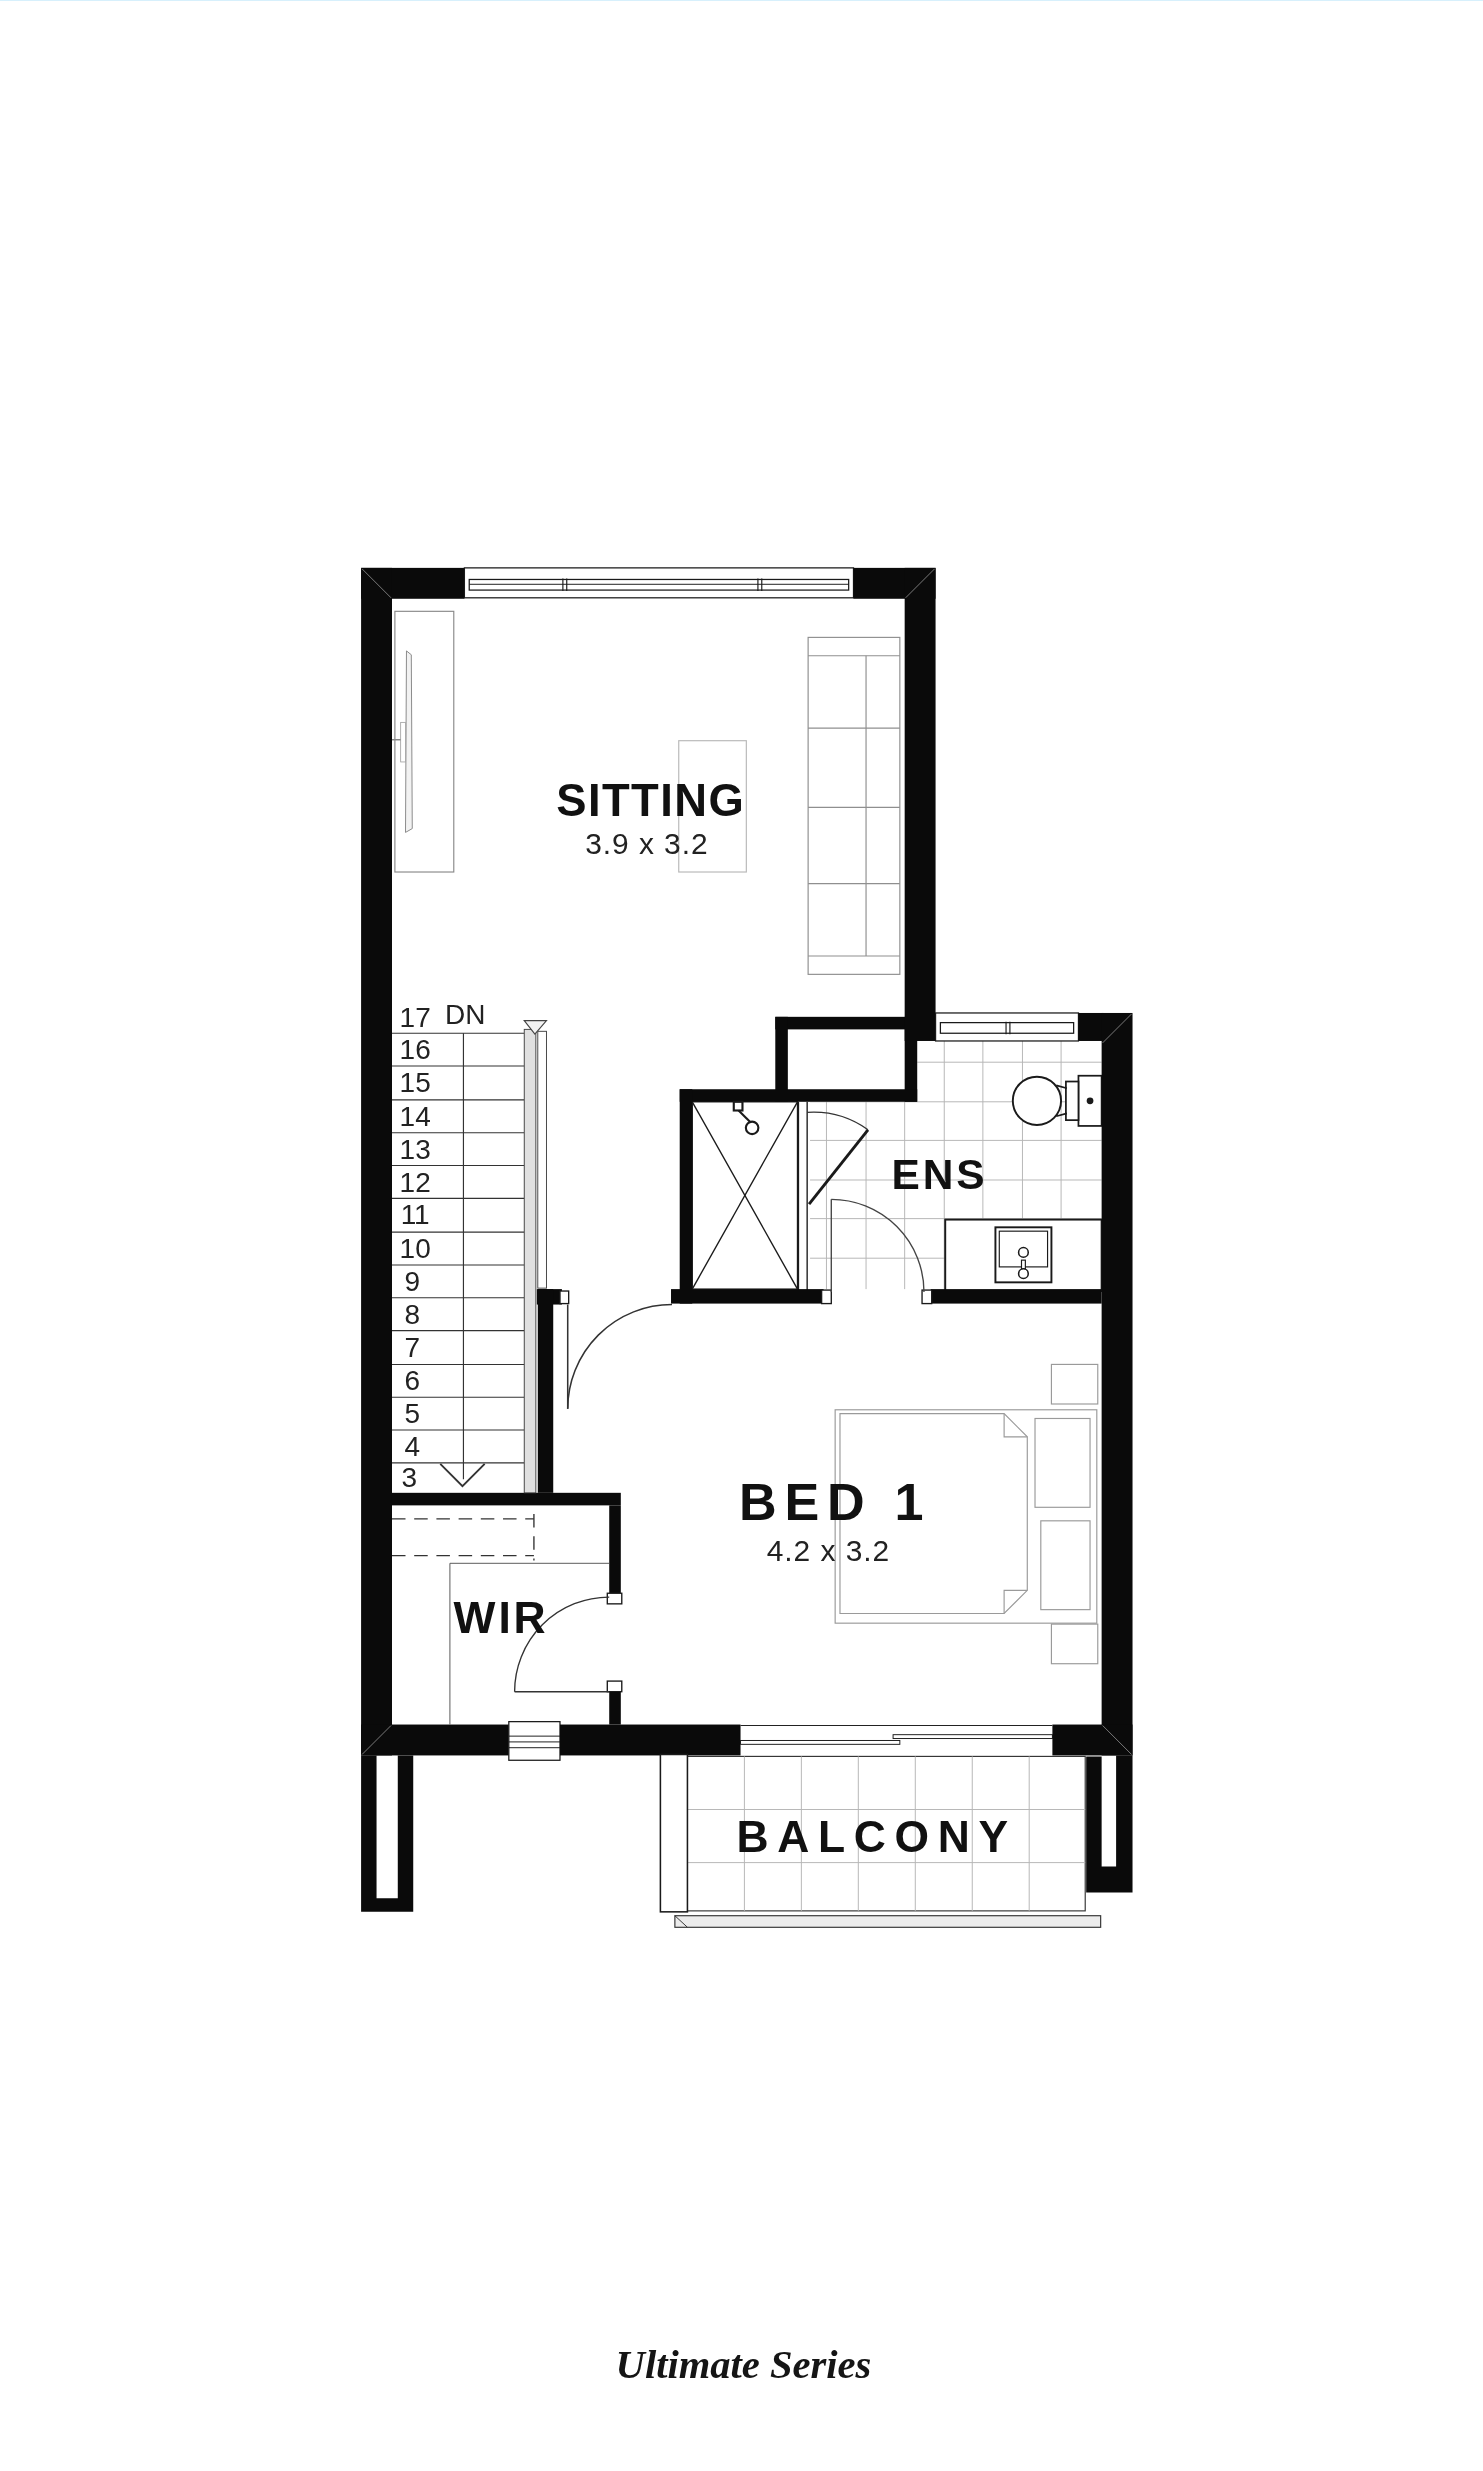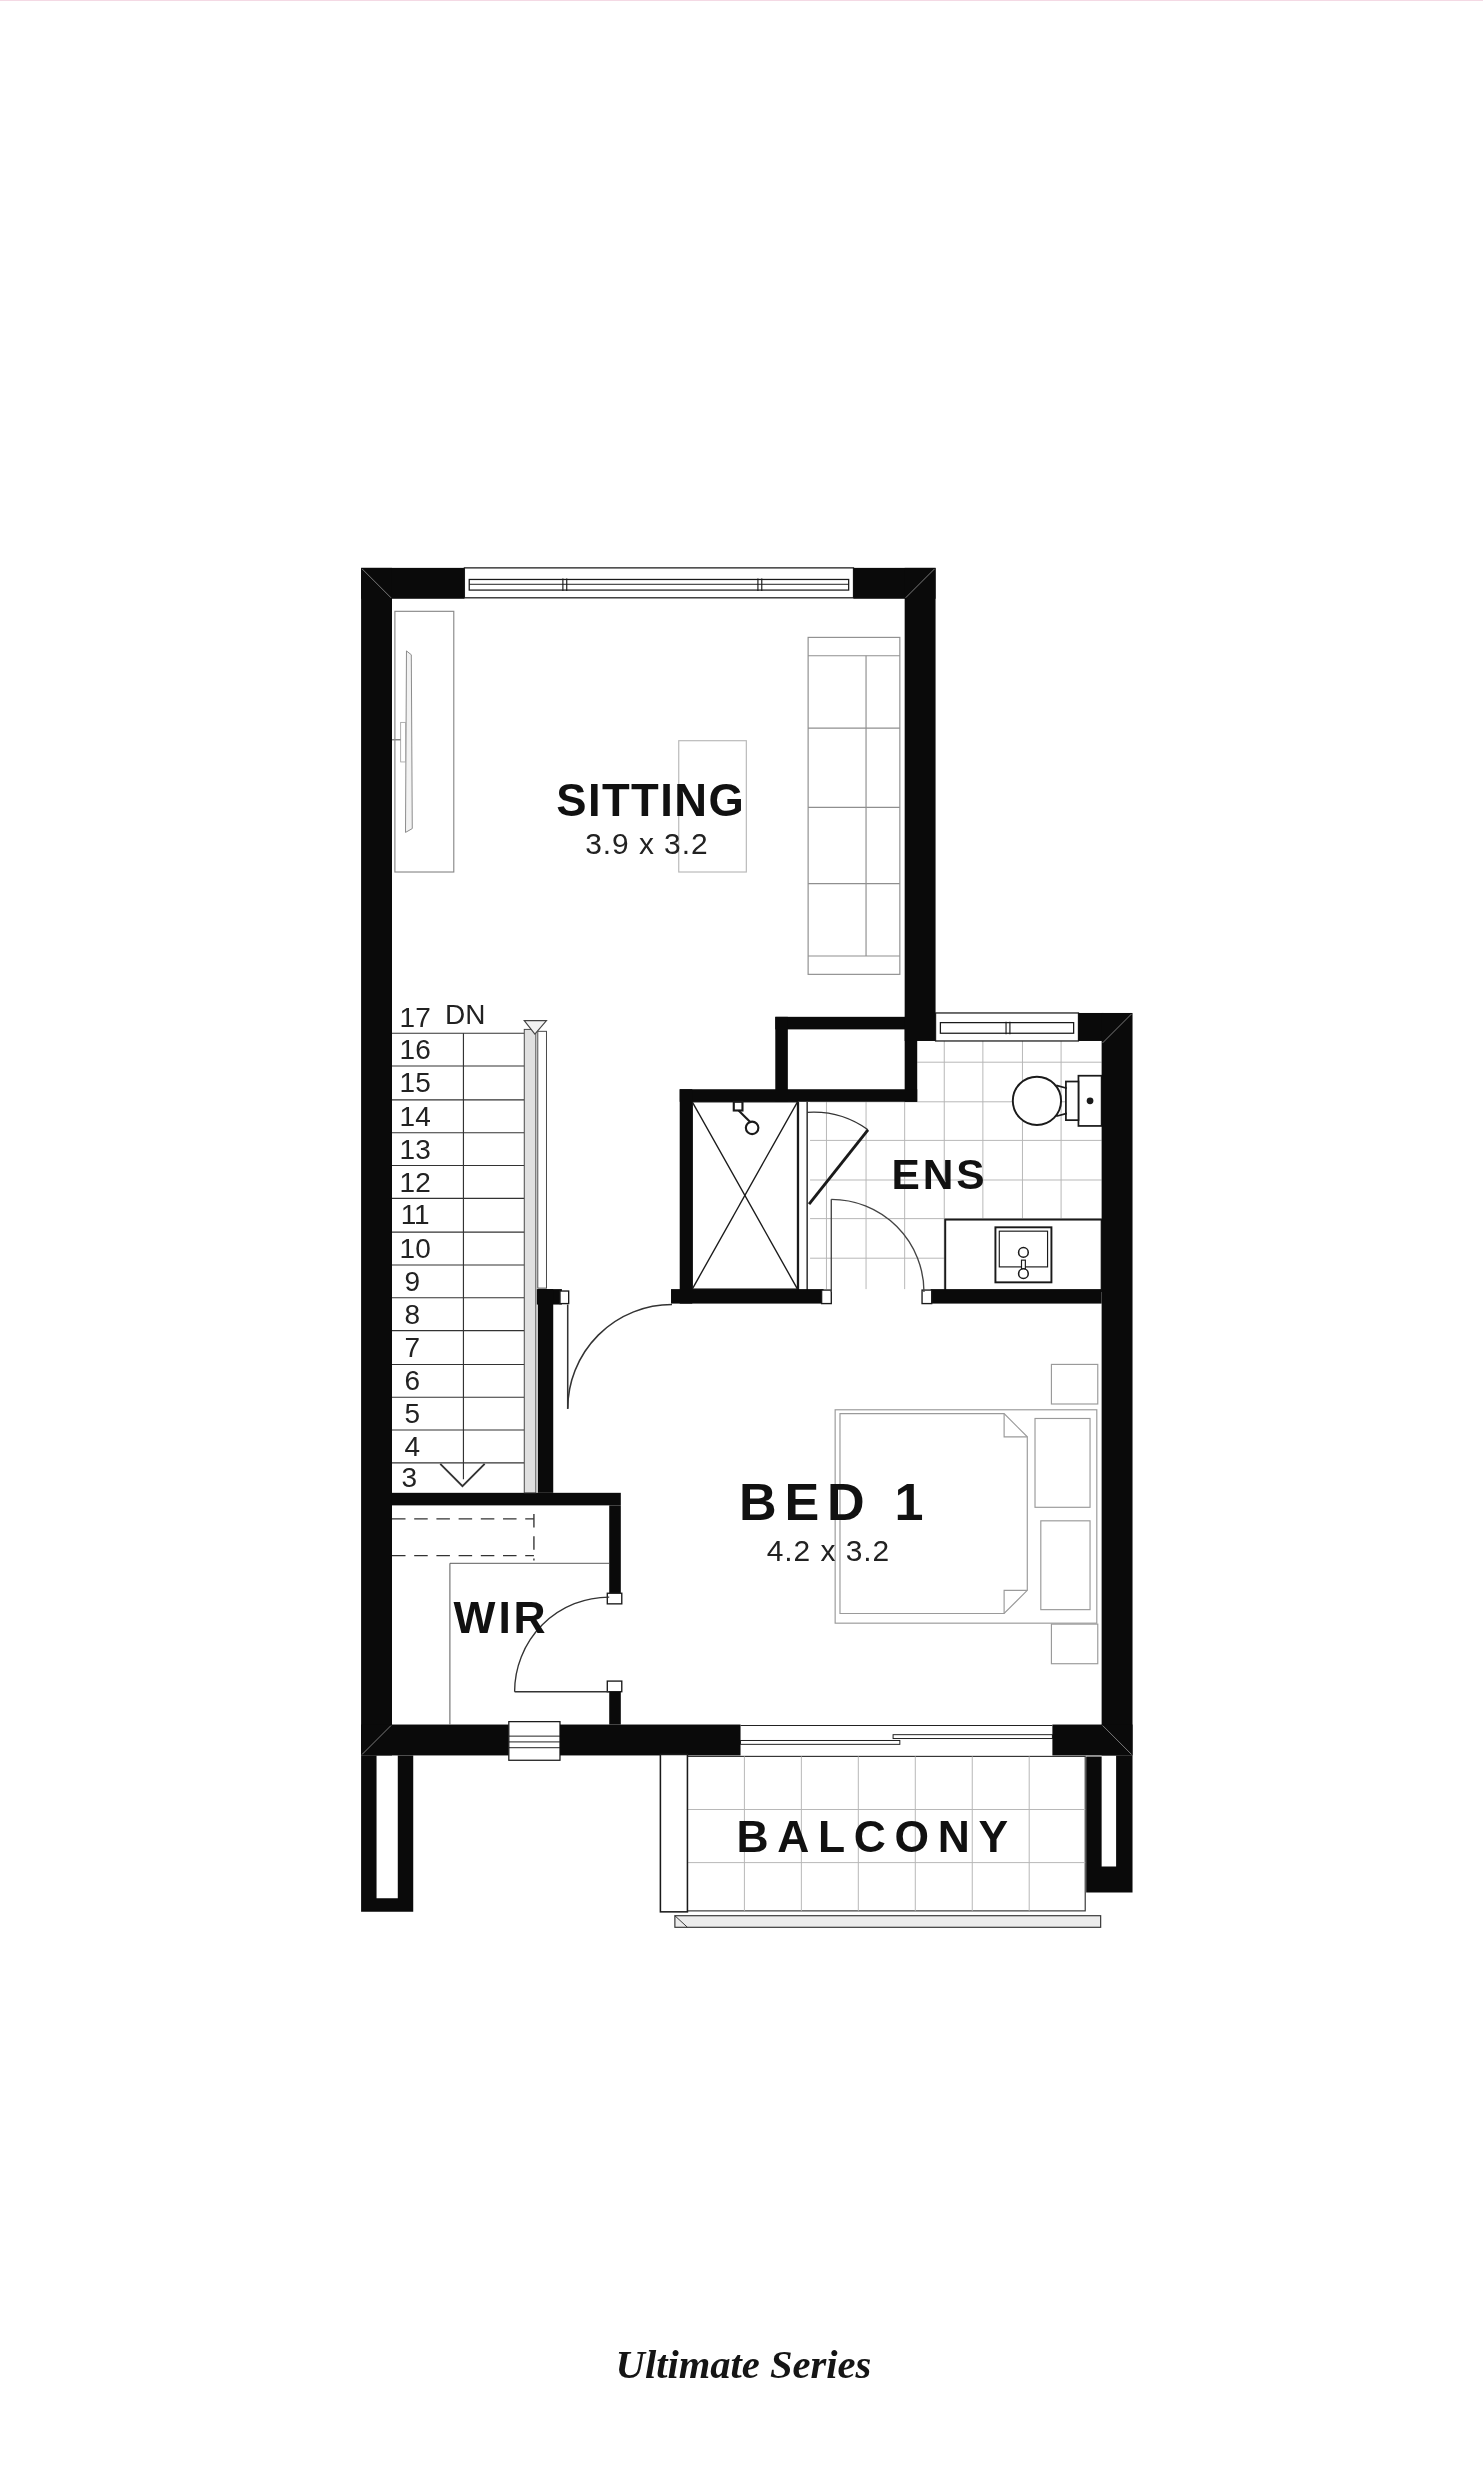--- a/index.html
+++ b/index.html
@@ -1,16 +1,16 @@
 <!DOCTYPE html>
 <html><head>
 <meta charset="utf-8">
 <style>
   html,body{margin:0;padding:0;background:#ffffff;}
-  #page{position:relative;width:1483px;height:2472px;background:#be185d;overflow:hidden;}
+  #page{position:relative;width:1483px;height:2472px;background:#0ea5e9;overflow:hidden;}
   svg{display:block;}
   text{font-family:"Liberation Sans", sans-serif;}
 </style>
 </head>
 <body>
 <div id="page">
 <svg width="1483" height="2472" viewBox="0 0 1536 2560" xmlns="http://www.w3.org/2000/svg">
 
 <rect x="0" y="0" width="1536" height="2560" fill="#ffffff"></rect>
 

